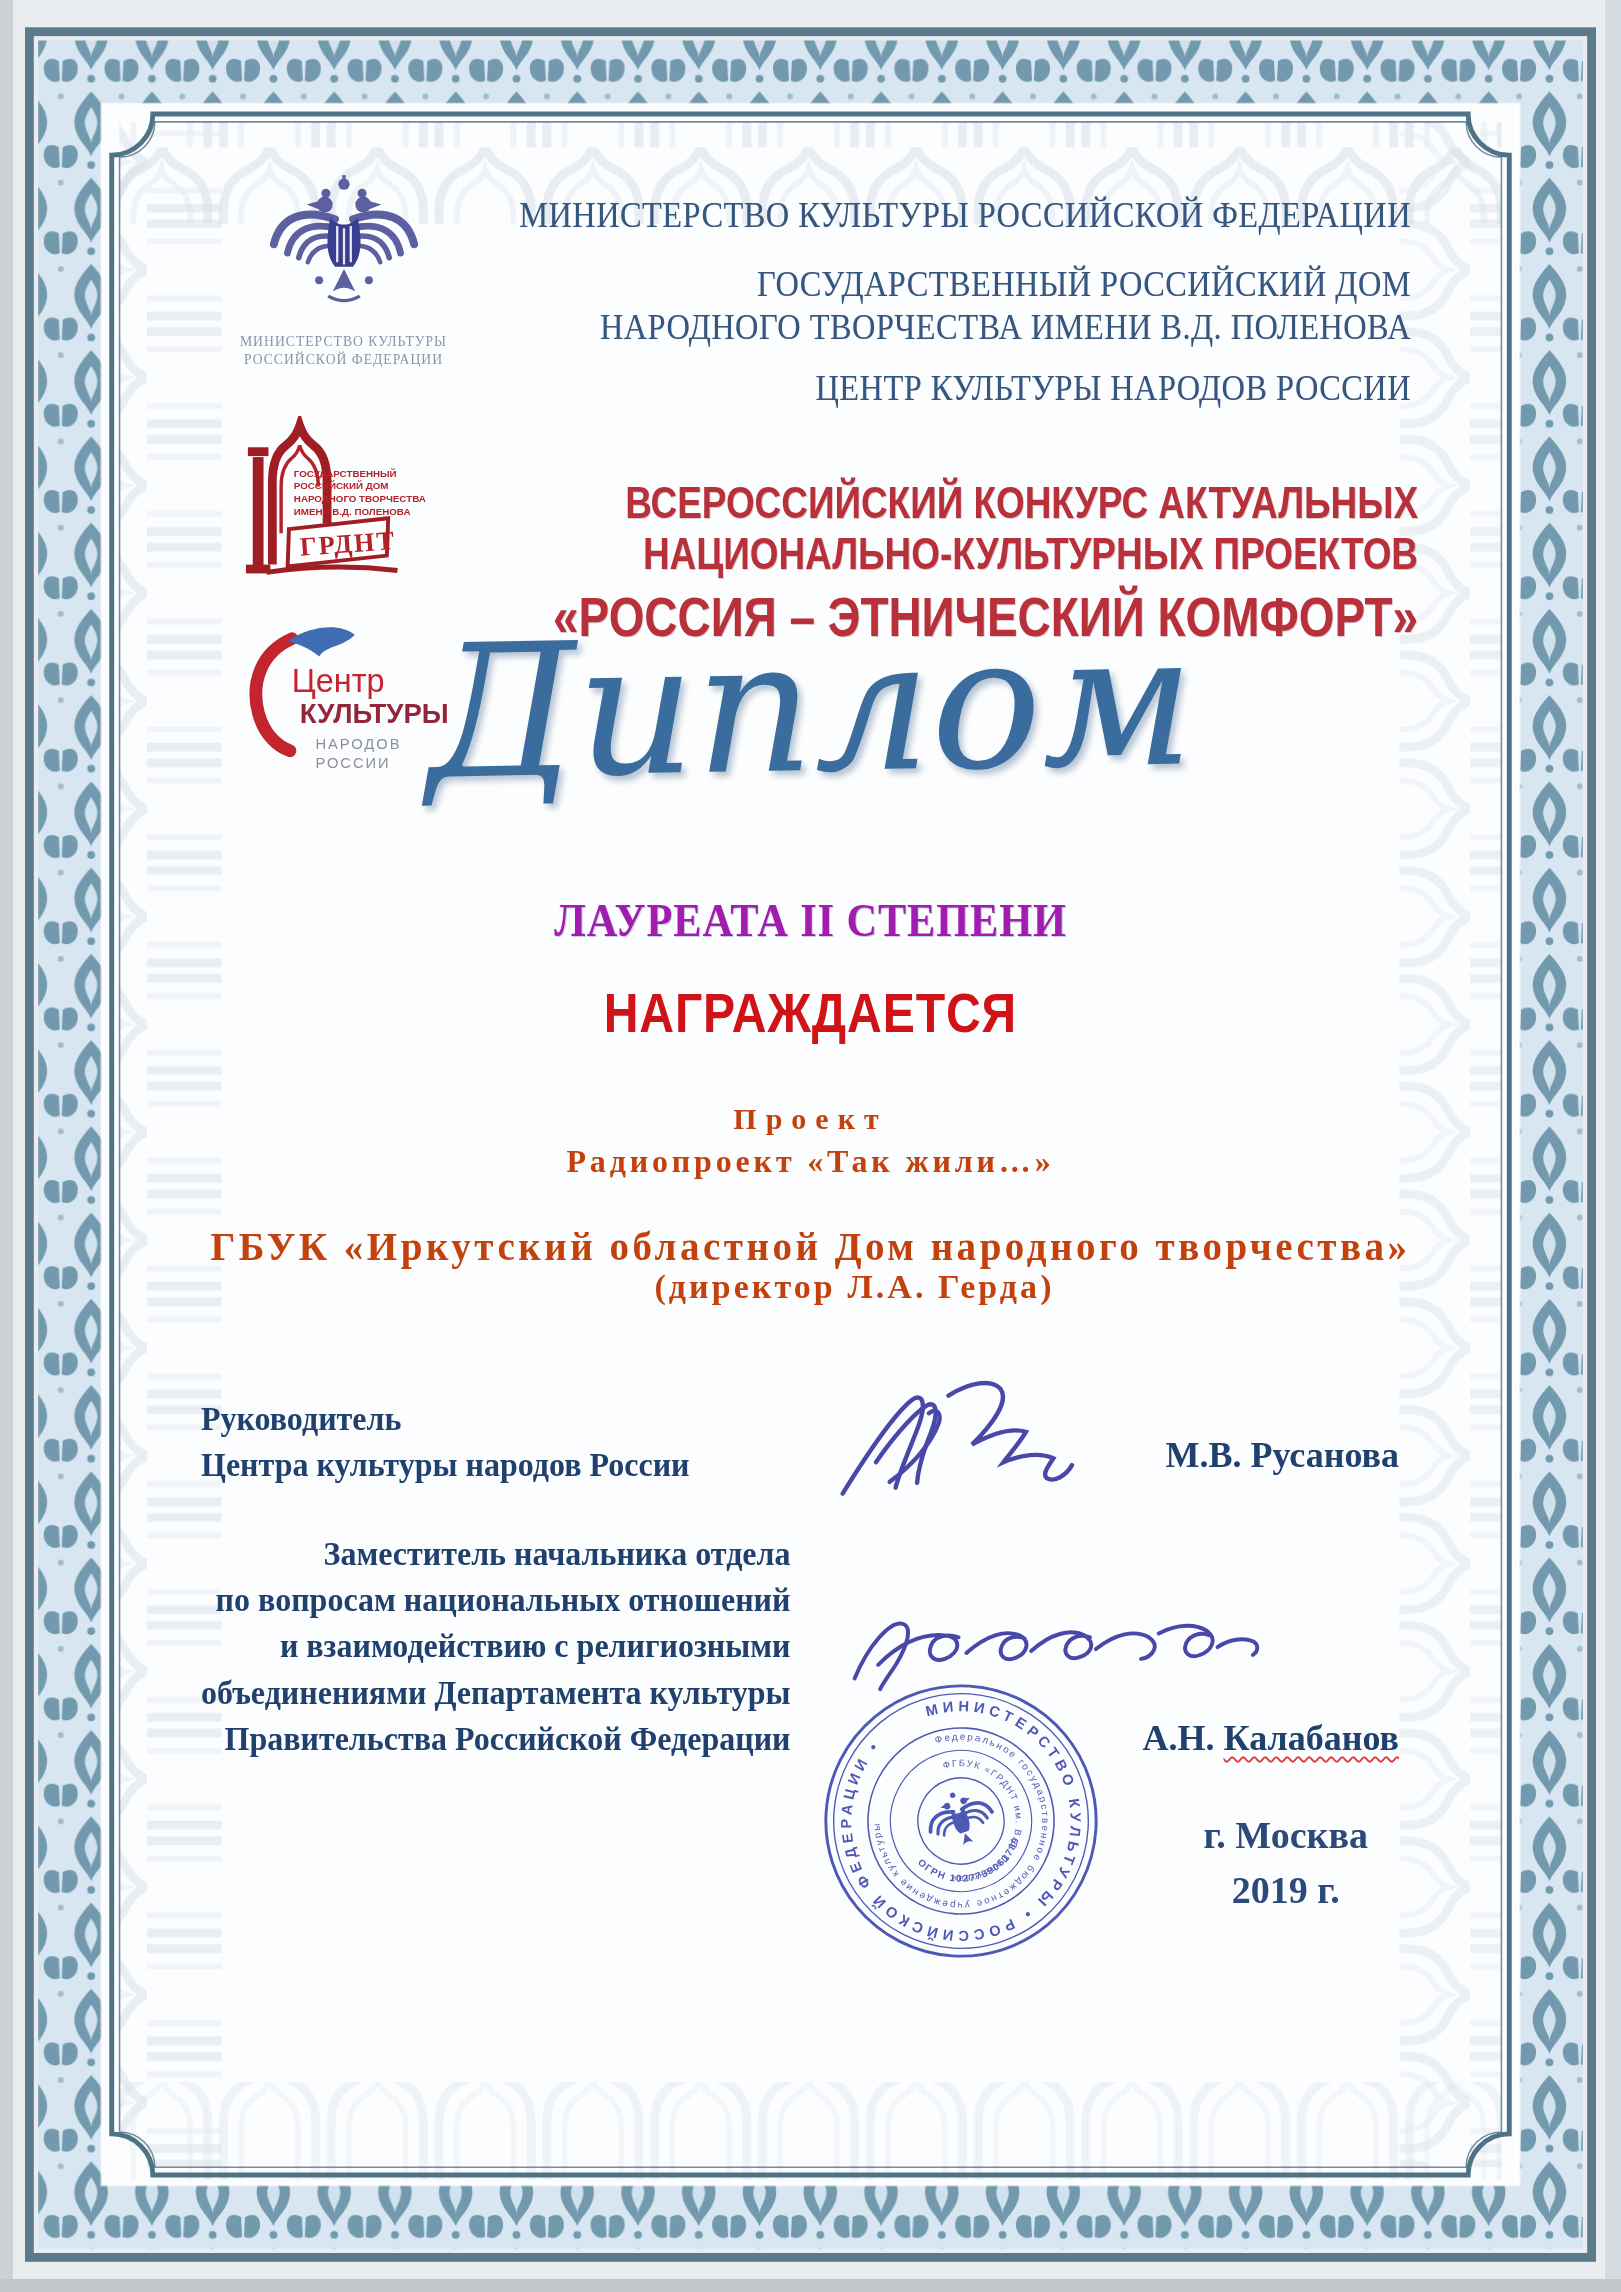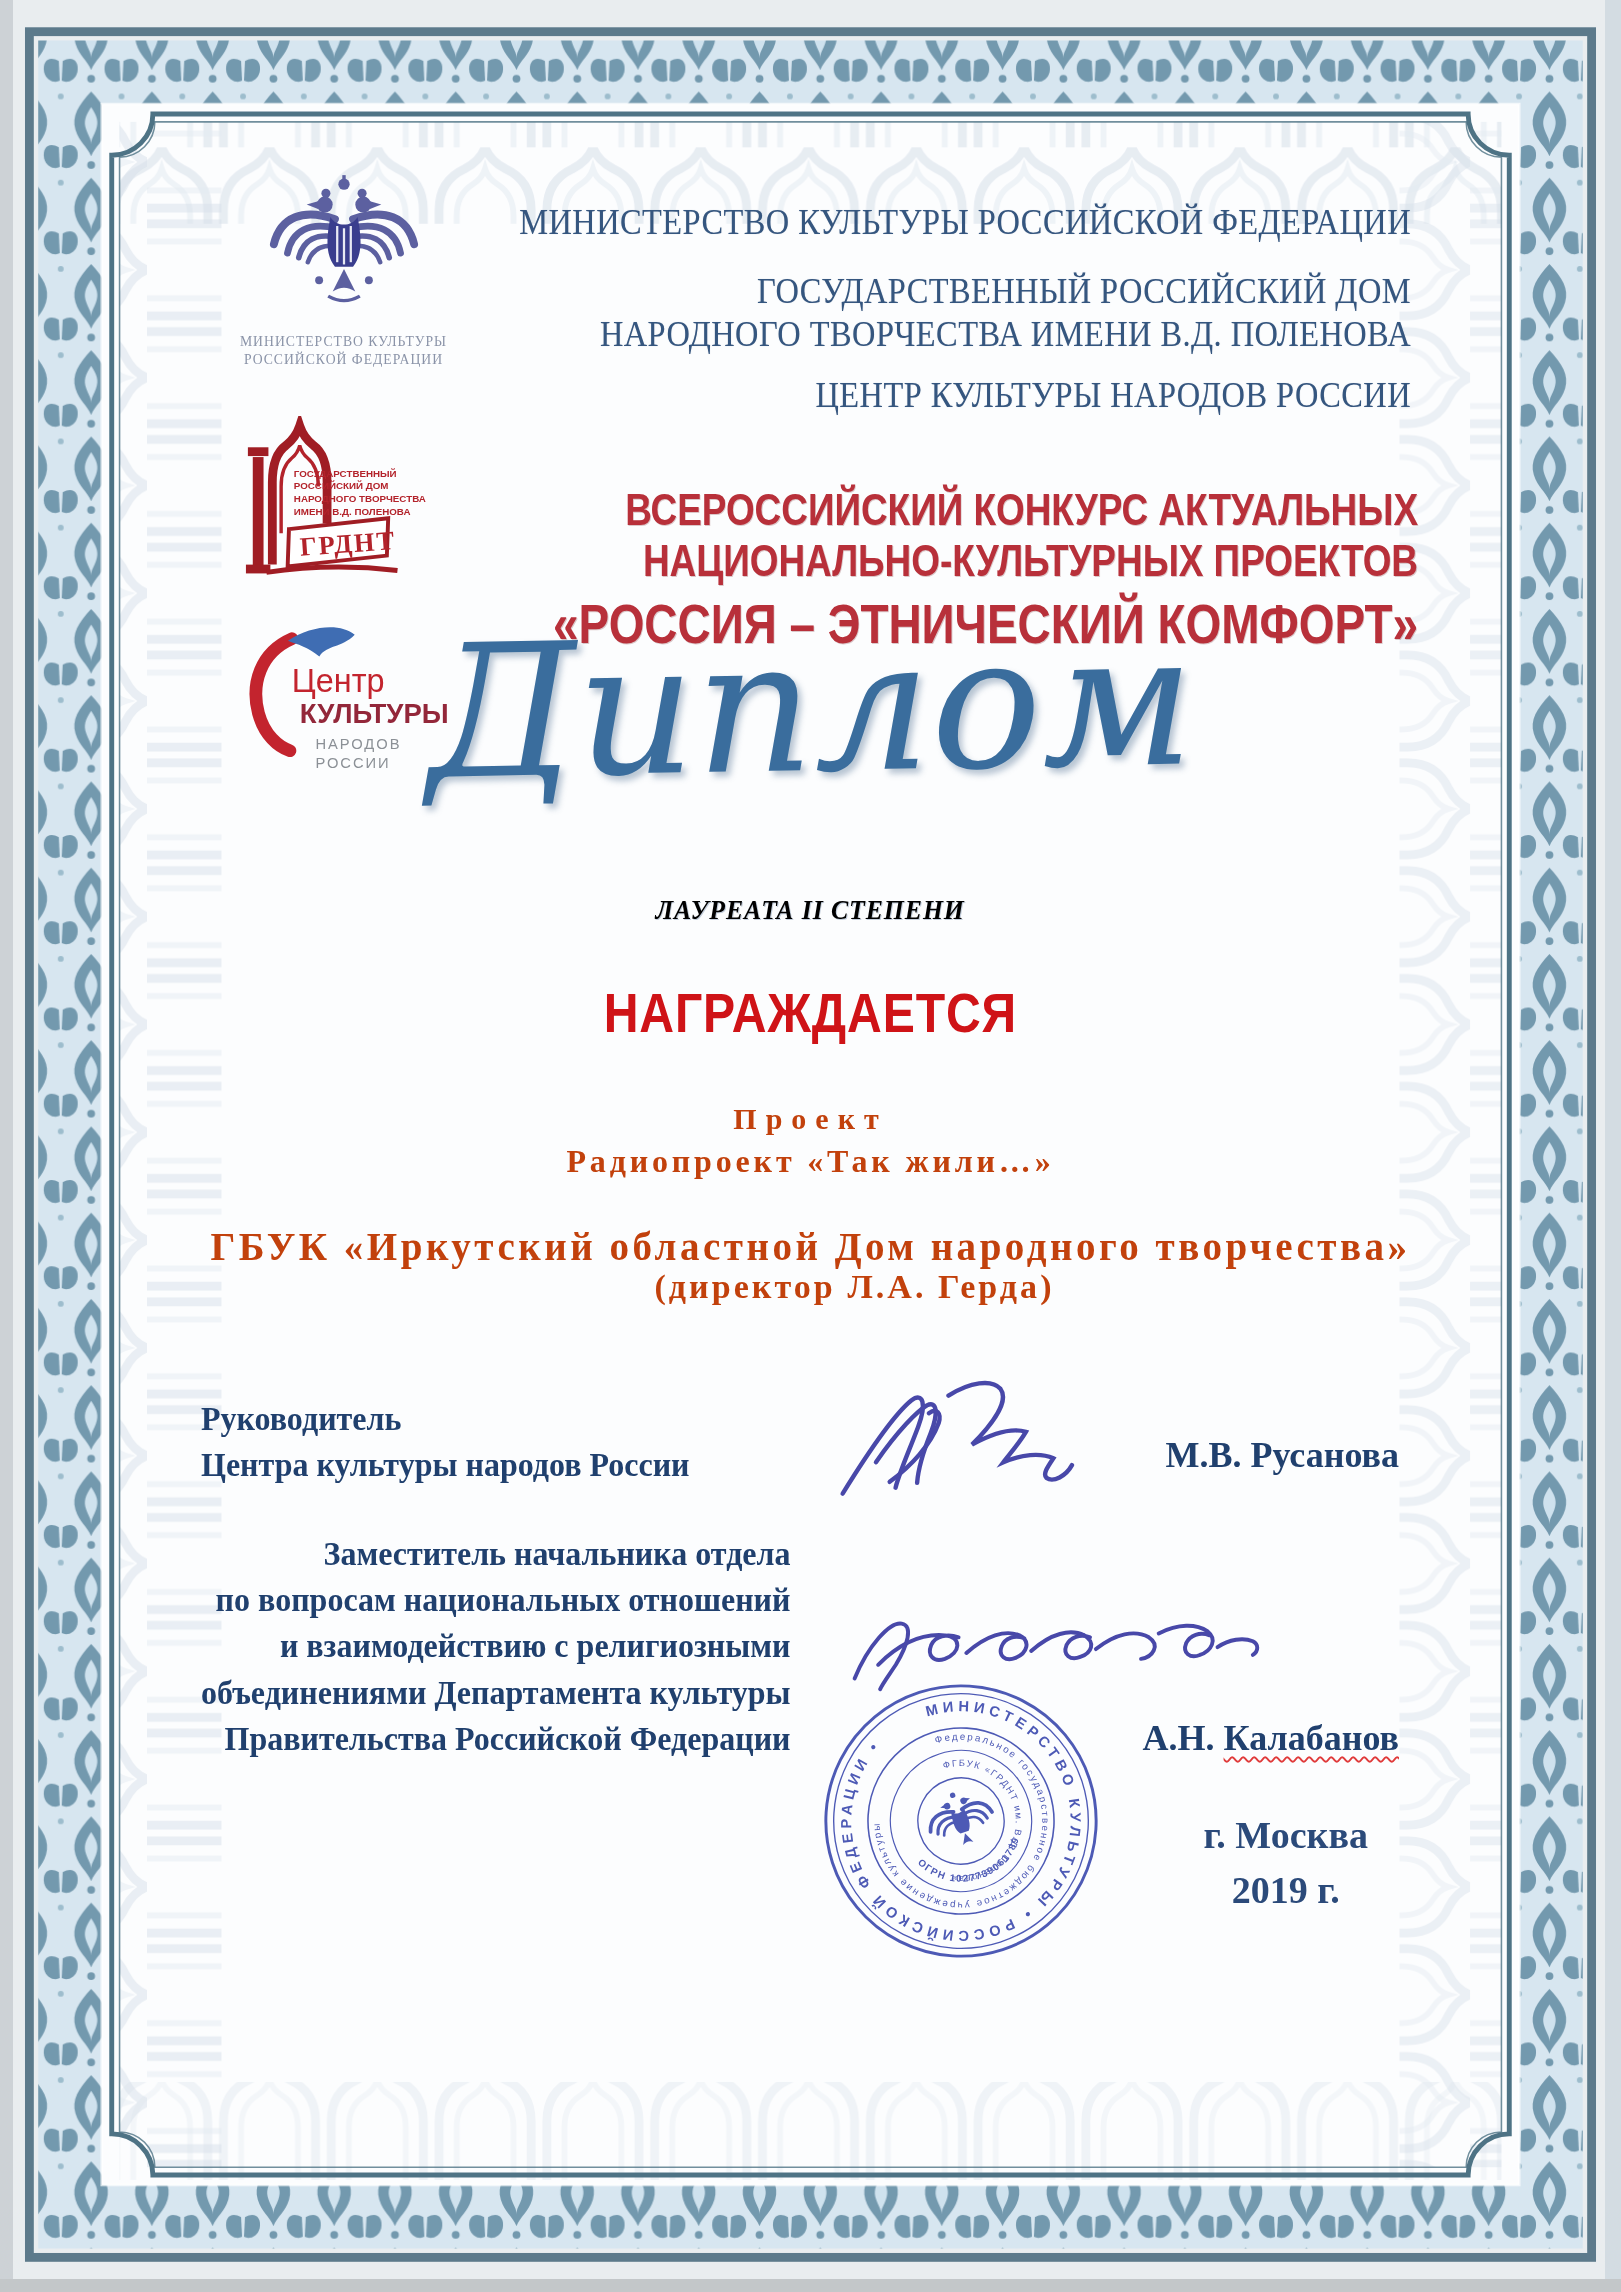--- a/index.html
+++ b/index.html
@@ -5,41 +5,41 @@
   html,body{margin:0;padding:0;background:#eef0f2;}
   .page{position:relative;width:1621px;height:2293px;background:#e9edef;overflow:hidden;
         font-family:"Liberation Serif","DejaVu Serif",serif;}
   .edge{position:absolute;}
   .edge-left{left:0;top:0;width:12.7px;height:100%;background:#cdd2d6;}
   .edge-right{right:0;top:0;width:15.7px;height:100%;background:#d3dce2;}
   .edge-bottom{left:0;bottom:0;width:100%;height:13.7px;background:#c3c7c9;}
   .frame-svg{position:absolute;left:0;top:0;}
 
   .abs{position:absolute;}
-  .t-right{text-align:right;margin-top:7px;}
+  .t-right{text-align:right;}
   .t-center{text-align:center;}
 
   
   .hdr{right:210px;top:194px;width:1039px;color:#35567f;}
   .hdr .line{transform:scaleX(.9);transform-origin:100% 50%;font-size:36px;line-height:1.2;
              letter-spacing:0.5px;text-shadow:0 0 1px rgba(90,110,140,.35);}
   .hdr .gap1{height:25.5px;} .hdr .gap2{height:17.6px;}
 
   
   .contest{right:203px;top:477px;width:1078px;color:#b8303a;font-family:"Liberation Sans",sans-serif;font-weight:bold;}
   .contest .line{transform:scaleX(.82);transform-origin:100% 50%;font-size:45px;line-height:1.14;
                  text-shadow:1px 1px 0 rgba(120,40,45,.25);}
   .contest .line.big{font-size:56px;margin-top:5.9px;}
 
   
   .script-title{left:0;top:596px;width:100%;text-align:center;color:#3a6d9d;
     font-family:"DejaVu Serif",serif;font-style:italic;font-size:184px;line-height:1.2;
     text-shadow:3.9px 4.9px 6.9px rgba(95,125,155,.45);transform:rotate(-1deg);}
 
-  .degree{left:0;top:894px;width:100%;color:#000000;font-weight:bold;font-size:28px;font-style:italic;}
+  .degree{left:0;top:894px;width:100%;color:#a21caf;font-weight:bold;font-size:46px;}
   .degree .inner{display:inline-block;transform:scaleX(.92);letter-spacing:1px;
     text-shadow:1px 1px 0 rgba(140,160,185,.5);}
 
   .awarded{left:0;top:980px;width:100%;color:#cf1317;font-family:"Liberation Sans",sans-serif;
     font-weight:bold;font-size:56px;}
   .awarded .inner{display:inline-block;transform:scaleX(.86);letter-spacing:1px;}
 
   .proj{color:#c2410c;font-weight:bold;width:100%;left:0;}
   .proj-label{top:1102px;font-size:30px;letter-spacing:.3em;}
   .proj-name{top:1143px;font-size:32px;letter-spacing:.12em;}

